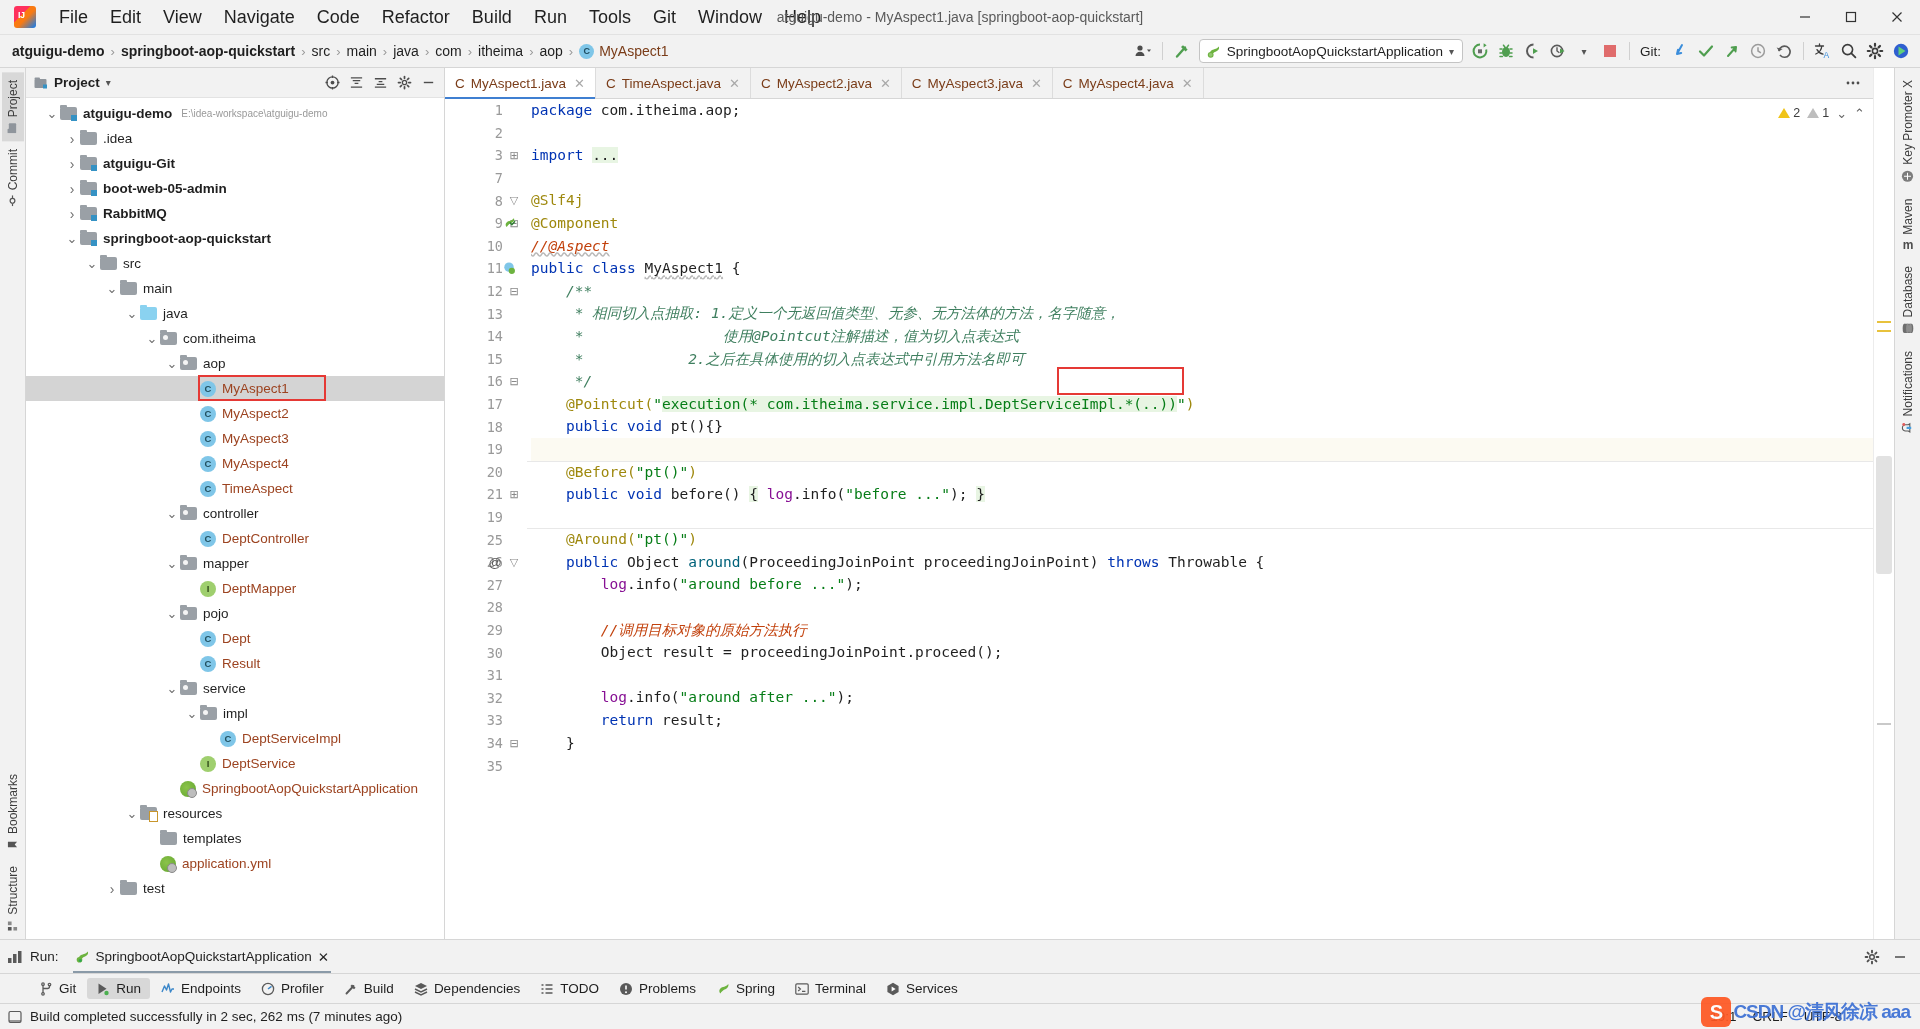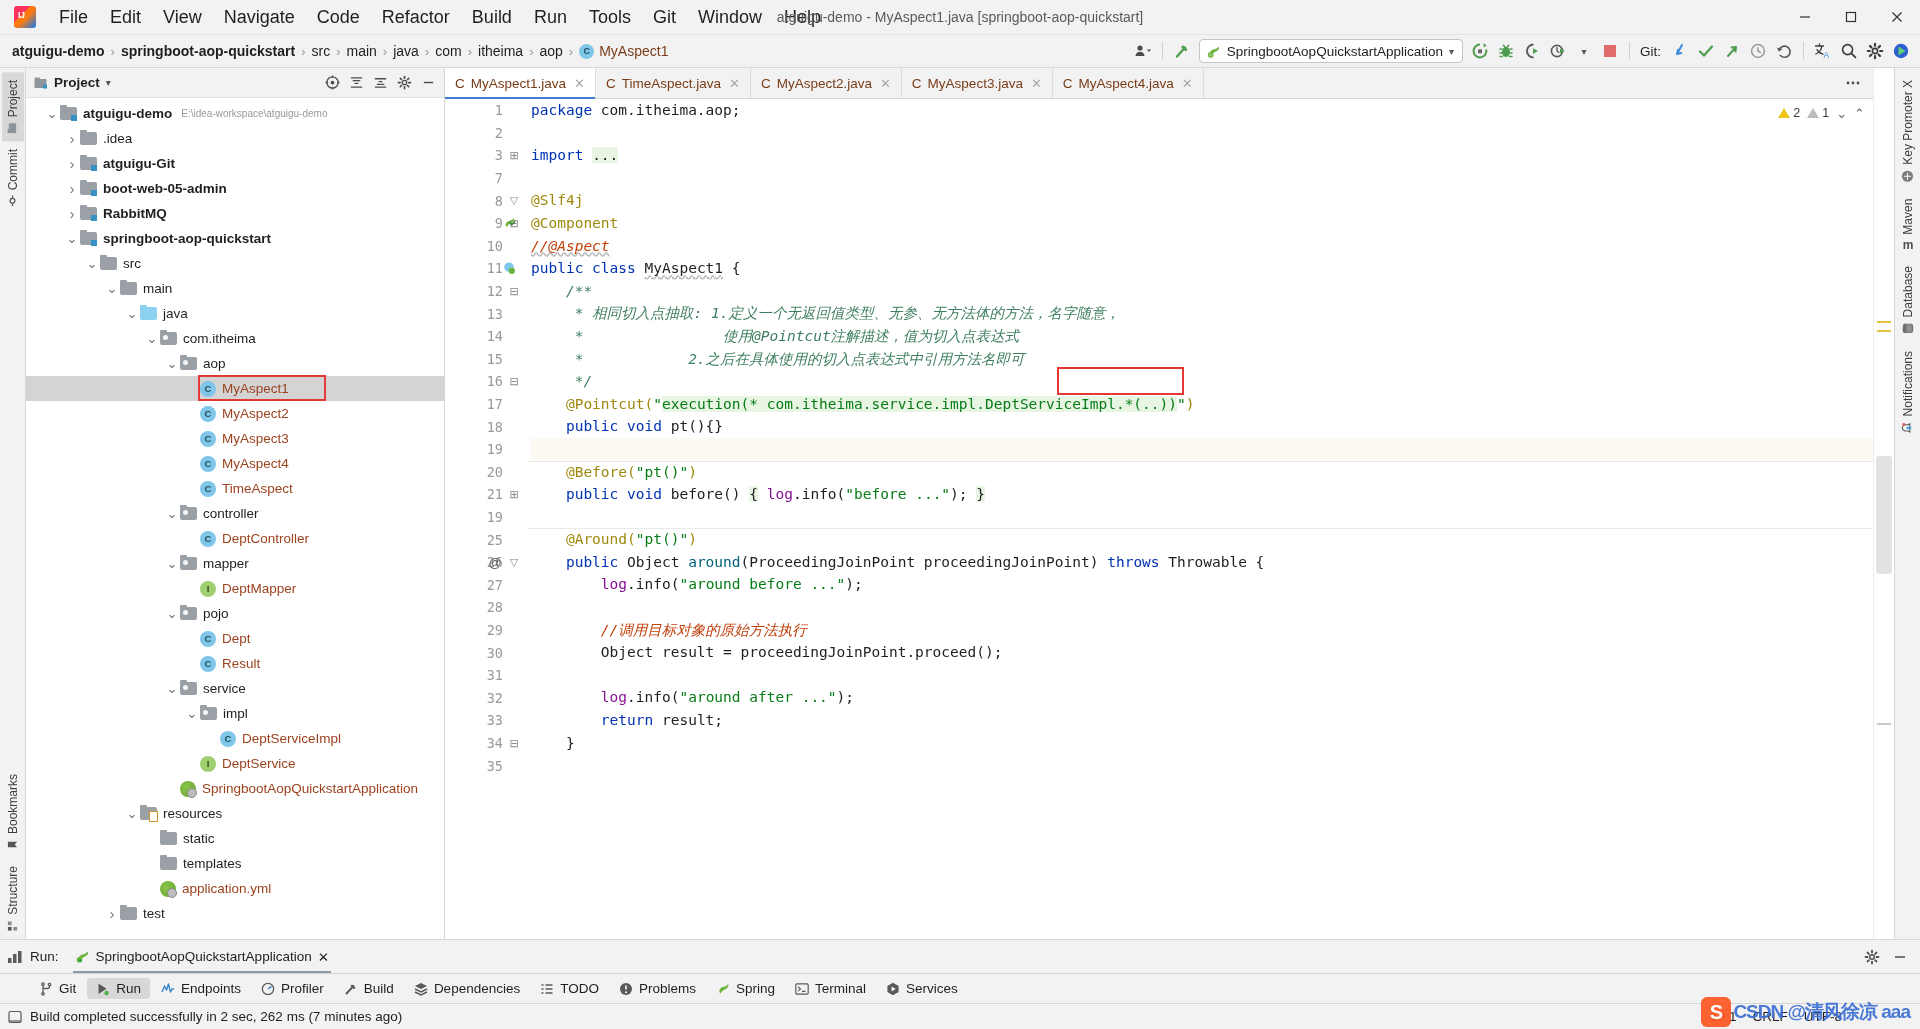--- a/index.html
+++ b/index.html
@@ -574,25 +574,20 @@
           </div>
           <div class="row" style="padding-left: 138px;">
             <span class="arr" style="font-size: 14px;"></span>
             <span class="ic spring"></span>
             <span class="lbl cls">SpringbootAopQuickstartApplication</span>
           </div>
           <div class="row" style="padding-left: 98px;">
             <span class="arr" style="font-size: 13px;">⌄</span>
             <span class="ic folder res"></span>
             <span class="lbl">resources</span>
-          </div>
-          <div class="row" style="padding-left: 118px;">
-            <span class="arr" style="font-size: 14px;"></span>
-            <span class="ic folder"></span>
-            <span class="lbl">static</span>
           </div>
           <div class="row" style="padding-left: 118px;">
             <span class="arr" style="font-size: 14px;"></span>
             <span class="ic folder"></span>
             <span class="lbl">templates</span>
           </div>
           <div class="row" style="padding-left: 118px;">
             <span class="arr" style="font-size: 14px;"></span>
             <span class="ic spring"></span>
             <span class="lbl cls">application.yml</span>

